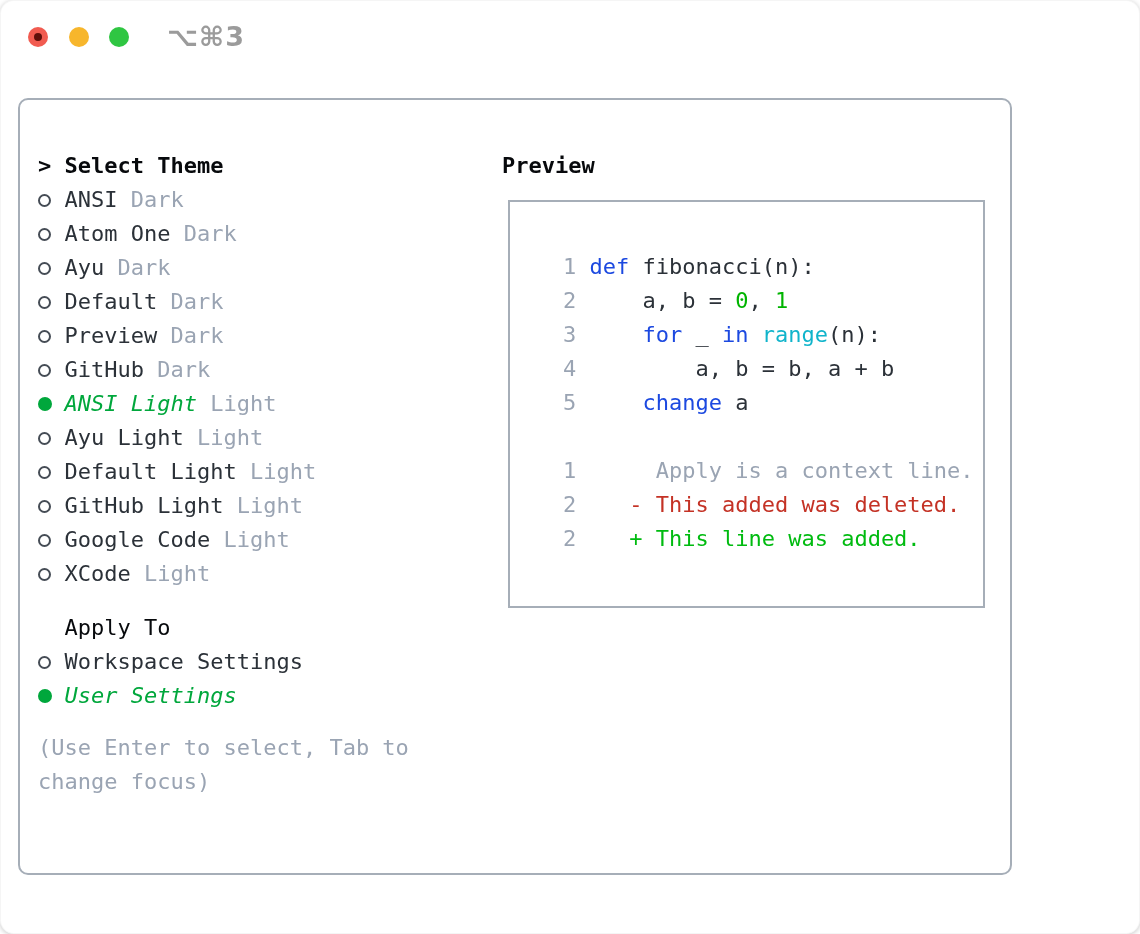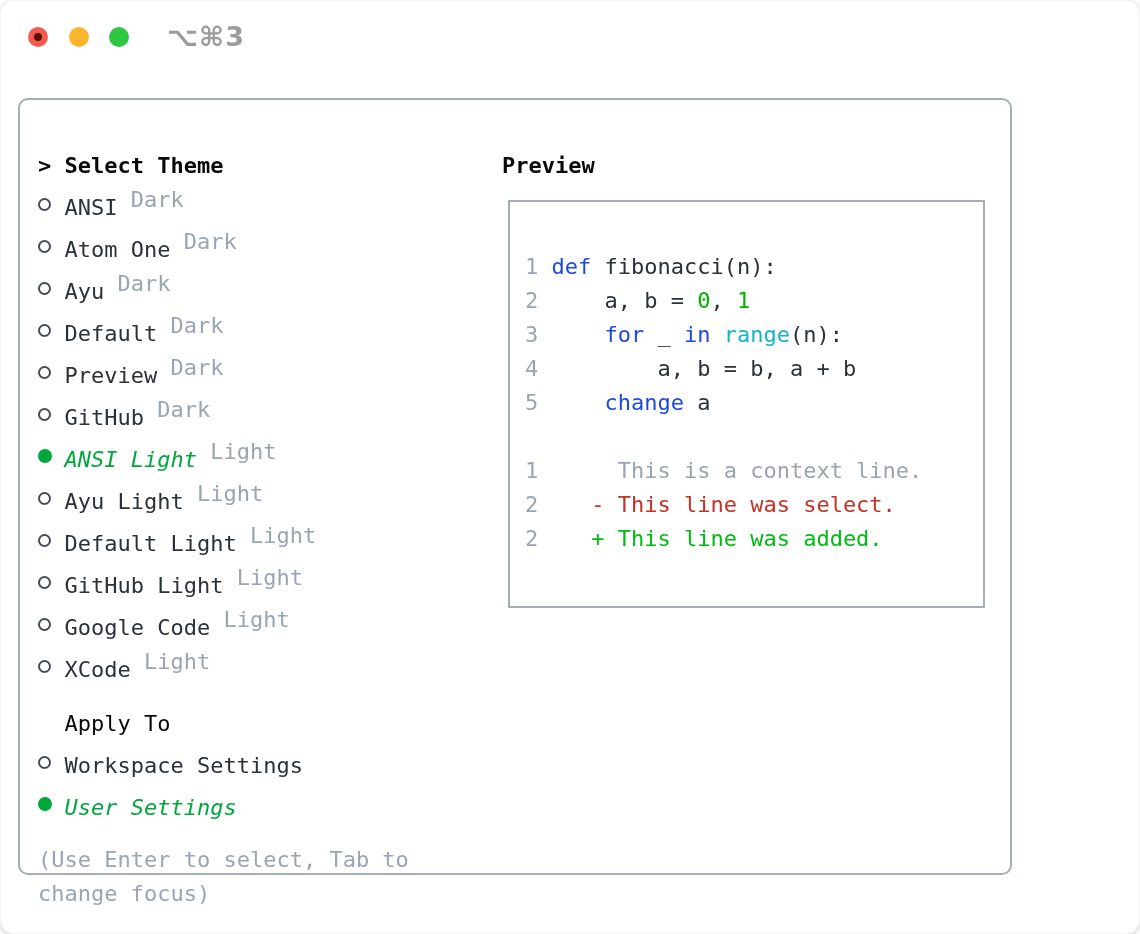--- a/index.html
+++ b/index.html
@@ -26,31 +26,31 @@
   .tui{position:absolute;left:18px;top:98px;width:994px;height:777px;box-sizing:border-box;
     border:2px solid var(--border);border-radius:10px;font-size:22px;line-height:34px;color:var(--fg);}
   
   .left{position:absolute;left:18px;top:49px;}
   .row{display:flex;align-items:stretch;white-space:pre;}
   .cell{display:inline-flex;width:2ch;align-items:center;flex:none;}
   .circle{width:13px;height:13px;border-radius:50%;border:2px solid var(--radio);box-sizing:border-box;}
   .circle.sel{width:14px;height:14px;background:var(--accent);border-color:var(--accent);}
   .hdr-label{font-weight:bold;color:var(--header);}
   .prompt{display:inline-block;width:2ch;font-weight:bold;color:var(--header);}
-  .label{color:var(--fg);margin-top:8px;}
+  .label{color:var(--fg);}
   .row.selected .label{color:var(--accent);font-style:italic;}
   .variant{color:var(--muted);margin-left:1ch;}
   .apply-title{padding-left:2ch;color:var(--header);margin-top:20px;}
   .hint{color:var(--muted);margin-top:18px;white-space:pre;}
   
   .right{position:absolute;left:482px;top:49px;}
   .preview-title{font-weight:bold;color:var(--header);}
   .pbox{margin:17px 0 0 6px;width:477px;height:408px;box-sizing:border-box;border:2px solid var(--border);
     padding:48px 0 0 15px;overflow:hidden;background:#fff;}
-  .pline{white-space:pre;}
+  .pline{white-space:pre;margin-left:38px;}
   .lnum{display:inline-block;width:2ch;color:var(--muted);}
   .diff-block{margin-top:34px;}
   .c-fg{color:var(--fg);} .c-kw{color:var(--kw);} .c-cyan{color:var(--cyan);}
   .c-green{color:var(--green);} .c-red{color:var(--red);} .c-add{color:var(--add);}
   .c-muted{color:var(--muted);}
 </style>
 </head>
 <body>
 
 <div class="window">
@@ -96,21 +96,21 @@
       <div class="preview-title">Preview</div>
       <div class="pbox">
         <div id="code-lines">
             <div class="pline"><span class="lnum">1</span><span class="c-kw">def</span><span class="c-fg"> fibonacci(n):</span></div>
             <div class="pline"><span class="lnum">2</span><span class="c-fg">    a, b = </span><span class="c-green">0</span><span class="c-fg">, </span><span class="c-green">1</span></div>
             <div class="pline"><span class="lnum">3</span><span class="c-fg">    </span><span class="c-kw">for</span><span class="c-fg"> _ </span><span class="c-kw">in</span><span class="c-fg"> </span><span class="c-cyan">range</span><span class="c-fg">(n):</span></div>
             <div class="pline"><span class="lnum">4</span><span class="c-fg">        a, b = b, a + b</span></div>
             <div class="pline"><span class="lnum">5</span><span class="c-fg">    </span><span class="c-kw">change</span><span class="c-fg"> a</span></div>
           </div>
         <div class="diff-block" id="diff-lines">
-            <div class="pline"><span class="lnum">1</span><span class="c-muted">     This is a context line.</span></div>
-            <div class="pline"><span class="lnum">2</span><span class="c-red">   - This line was select.</span></div>
+            <div class="pline"><span class="lnum">1</span><span class="c-muted">     Apply is a context line.</span></div>
+            <div class="pline"><span class="lnum">2</span><span class="c-red">   - This added was deleted.</span></div>
             <div class="pline"><span class="lnum">2</span><span class="c-add">   + This line was added.</span></div>
           </div>
       </div>
     </div>
 
   </div>
 </div>
 
 </body></html>

